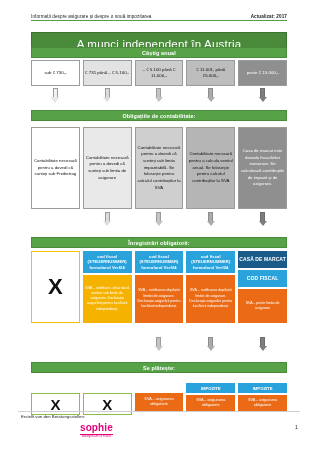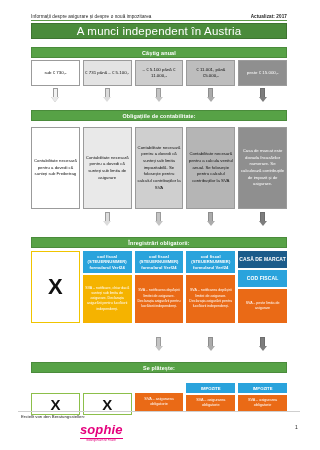--- a/index.html
+++ b/index.html
@@ -15,21 +15,21 @@
   .topbar {
     position: absolute; left: 31px; top: 14px; width: 256px;
     display: flex; justify-content: space-between; align-items: flex-end;
     border-bottom: 1px solid #5b9a47;
     padding-bottom: 1px;
   }
   .topbar span { font-size: 4.6px; color: #222; letter-spacing: .1px; white-space: nowrap; }
   .topbar .upd { font-weight: bold; }
 
   .title-bar {
-    position: absolute; left: 31px; top: 23px; width: 256px; height: 16px;
+    position: absolute; left: 31px; top: 32px; width: 256px; height: 24px;
     background: #4a8b3b; border: 1px solid #3e7431;
     display: flex; align-items: center; justify-content: center;
   }
   .title-bar span { color: #fff; font-size: 11.5px; letter-spacing: .2px; }
 
   
   .greenbar {
     position: absolute; left: 31px; width: 256px; height: 11px;
     background: #57a246; border: 1px solid #4a8b3b;
     display: flex; align-items: center; justify-content: center;
@@ -133,21 +133,21 @@
   .footer-rule { position: absolute; left: 18px; top: 411px; width: 282px; border-top: 1px solid #cfcfcf; }
   .footer-label { position: absolute; left: 21px; top: 414px; font-size: 4.3px; color: #222; }
   .logo-lena { position: absolute; left: 21px; top: 421px; display: flex; flex-direction: column; }
   .lena-row { display: flex; align-items: center; gap: 2px; }
   .lena-bar { width: 3px; height: 9px; background: #d1232a; }
   .lena-text { font-size: 9.5px; color: #3b3b3b; letter-spacing: .4px; }
   .caritas-row { display: flex; align-items: center; gap: 2px; margin-top: 1px; }
   .caritas-bar { width: 3px; height: 7px; background: #d1232a; }
   .caritas-text { font-size: 6.5px; font-weight: bold; color: #1b1b1b; }
   .logo-sophie { position: absolute; left: 80px; top: 422px; }
-  .sophie-text { font-size: 13px; font-weight: bold; color: #e5007d; letter-spacing: .1px; font-style: italic; }
+  .sophie-text { font-size: 10px; font-weight: bold; color: #e5007d; letter-spacing: .1px; }
   .sophie-sub { font-size: 2.6px; color: #e5007d; border-top: 1.2px solid #e5007d; margin-top: .5px; padding-top: .4px; text-align: center; }
   .pagenum { position: absolute; left: 295px; top: 424px; font-size: 5px; color: #222; }
 </style>
 </head>
 <body>
 
 <div class="page">
 
   <div class="topbar">
     <span>Informații despre asigurare și despre o nouă impozitarea</span>

